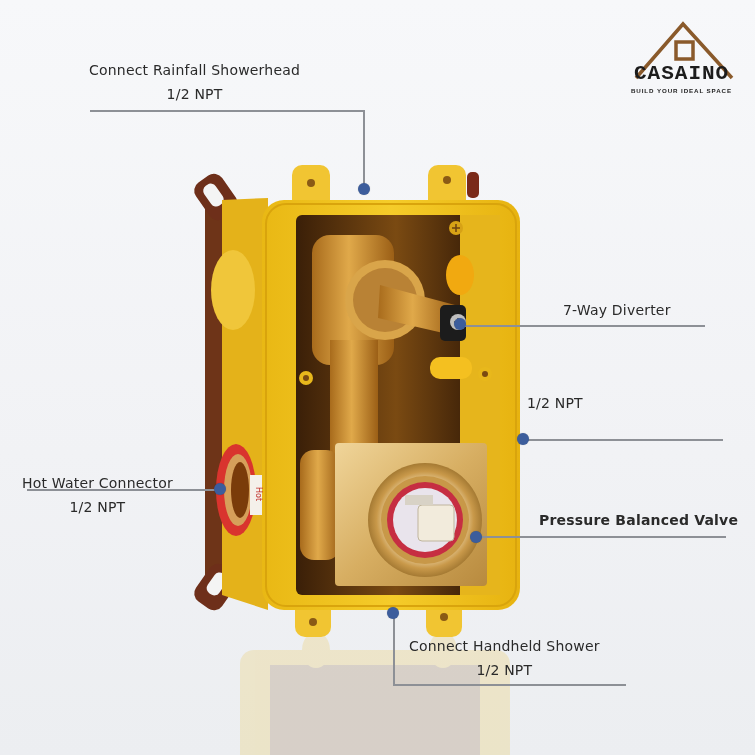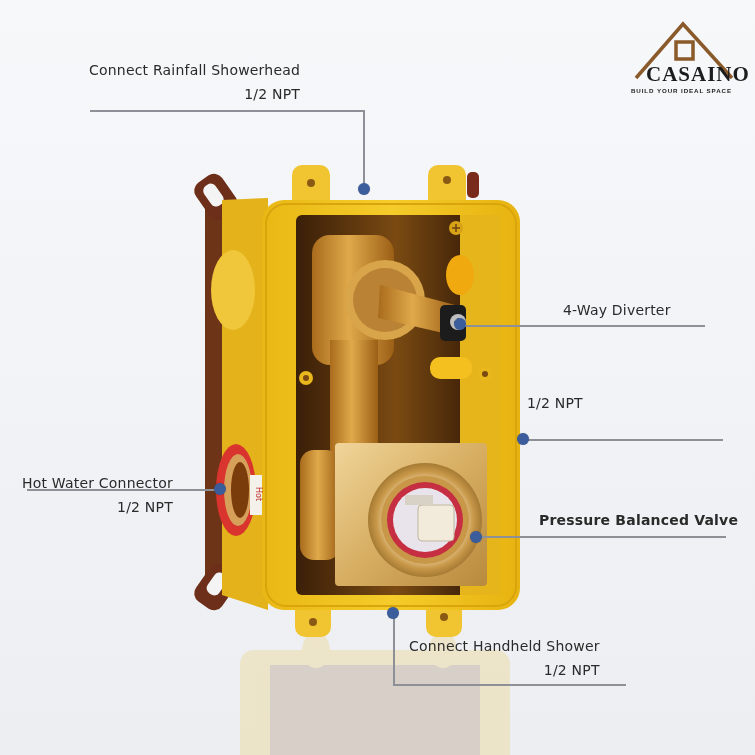--- a/index.html
+++ b/index.html
@@ -1,27 +1,27 @@
 <!DOCTYPE html>
 <html><head>
 <meta charset="utf-8">
 <style>
   html,body{margin:0;padding:0;}
   body{width:755px;height:755px;overflow:hidden;position:relative;
     background:linear-gradient(180deg,#f7f8fa 0%,#f1f2f5 60%,#eceef1 100%);
     font-family:"DejaVu Sans","Liberation Sans",sans-serif;color:#2a2a2a;}
   .abs{position:absolute;}
   .label{position:absolute;font-size:14px;line-height:24px;text-align:center;white-space:nowrap;letter-spacing:0.2px;}
-  .sub{display:block;text-align:right;}
+  .sub{display:block;}
   .hline{position:absolute;height:1.5px;background:#8d9096;}
   .vline{position:absolute;width:1.5px;background:#8d9096;}
   .dot{position:absolute;width:12px;height:12px;border-radius:50%;background:#3c5d9c;margin:-6px 0 0 -6px;box-shadow:0 0 1px rgba(0,0,0,.3);}
   
   .logo{position:absolute;left:628px;top:20px;width:110px;height:80px;}
-  .logo-text{position:absolute;left:18px;top:42px;font-family:Liberation Serif, serif;font-weight:bold;font-size:21px;letter-spacing:1px;color:#1c1c1c;}
+  .logo-text{position:absolute;left:6px;top:42px;font-family:Liberation Mono, monospace;font-weight:bold;font-size:21px;letter-spacing:1px;color:#1c1c1c;}
   .logo-tag{position:absolute;left:3px;top:67px;font-family:"Liberation Sans",sans-serif;font-weight:bold;font-size:6.2px;letter-spacing:0.9px;color:#222;}
   
   .product{position:absolute;left:0;top:0;width:755px;height:755px;}
 </style>
 </head>
 <body>
 
 <svg class="product" viewBox="0 0 755 755" xmlns="http://www.w3.org/2000/svg">
   <defs>
     <linearGradient id="yel" x1="0" x2="1" y1="0" y2="0">
@@ -130,21 +130,21 @@
 
 <div class="label" style="left:89px;top:58px;">
   <span>Connect Rainfall Showerhead</span>
   <span class="sub">1/2 NPT</span>
 </div>
 <div class="hline" style="left:90px;top:110px;width:274px;"></div>
 <div class="vline" style="left:363px;top:110px;height:79px;"></div>
 <div class="dot" style="left:364px;top:189px;"></div>
 
 <div class="label" style="left:563px;top:298px;">
-  <span>4-Way Diverter</span>
+  <span>7-Way Diverter</span>
 </div>
 <div class="hline" style="left:460px;top:325px;width:245px;"></div>
 <div class="dot" style="left:460px;top:324px;"></div>
 
 <div class="label" style="left:527px;top:391px;">
   <span class="sub">1/2 NPT</span>
 </div>
 <div class="hline" style="left:523px;top:439px;width:200px;"></div>
 <div class="dot" style="left:523px;top:439px;"></div>
 

